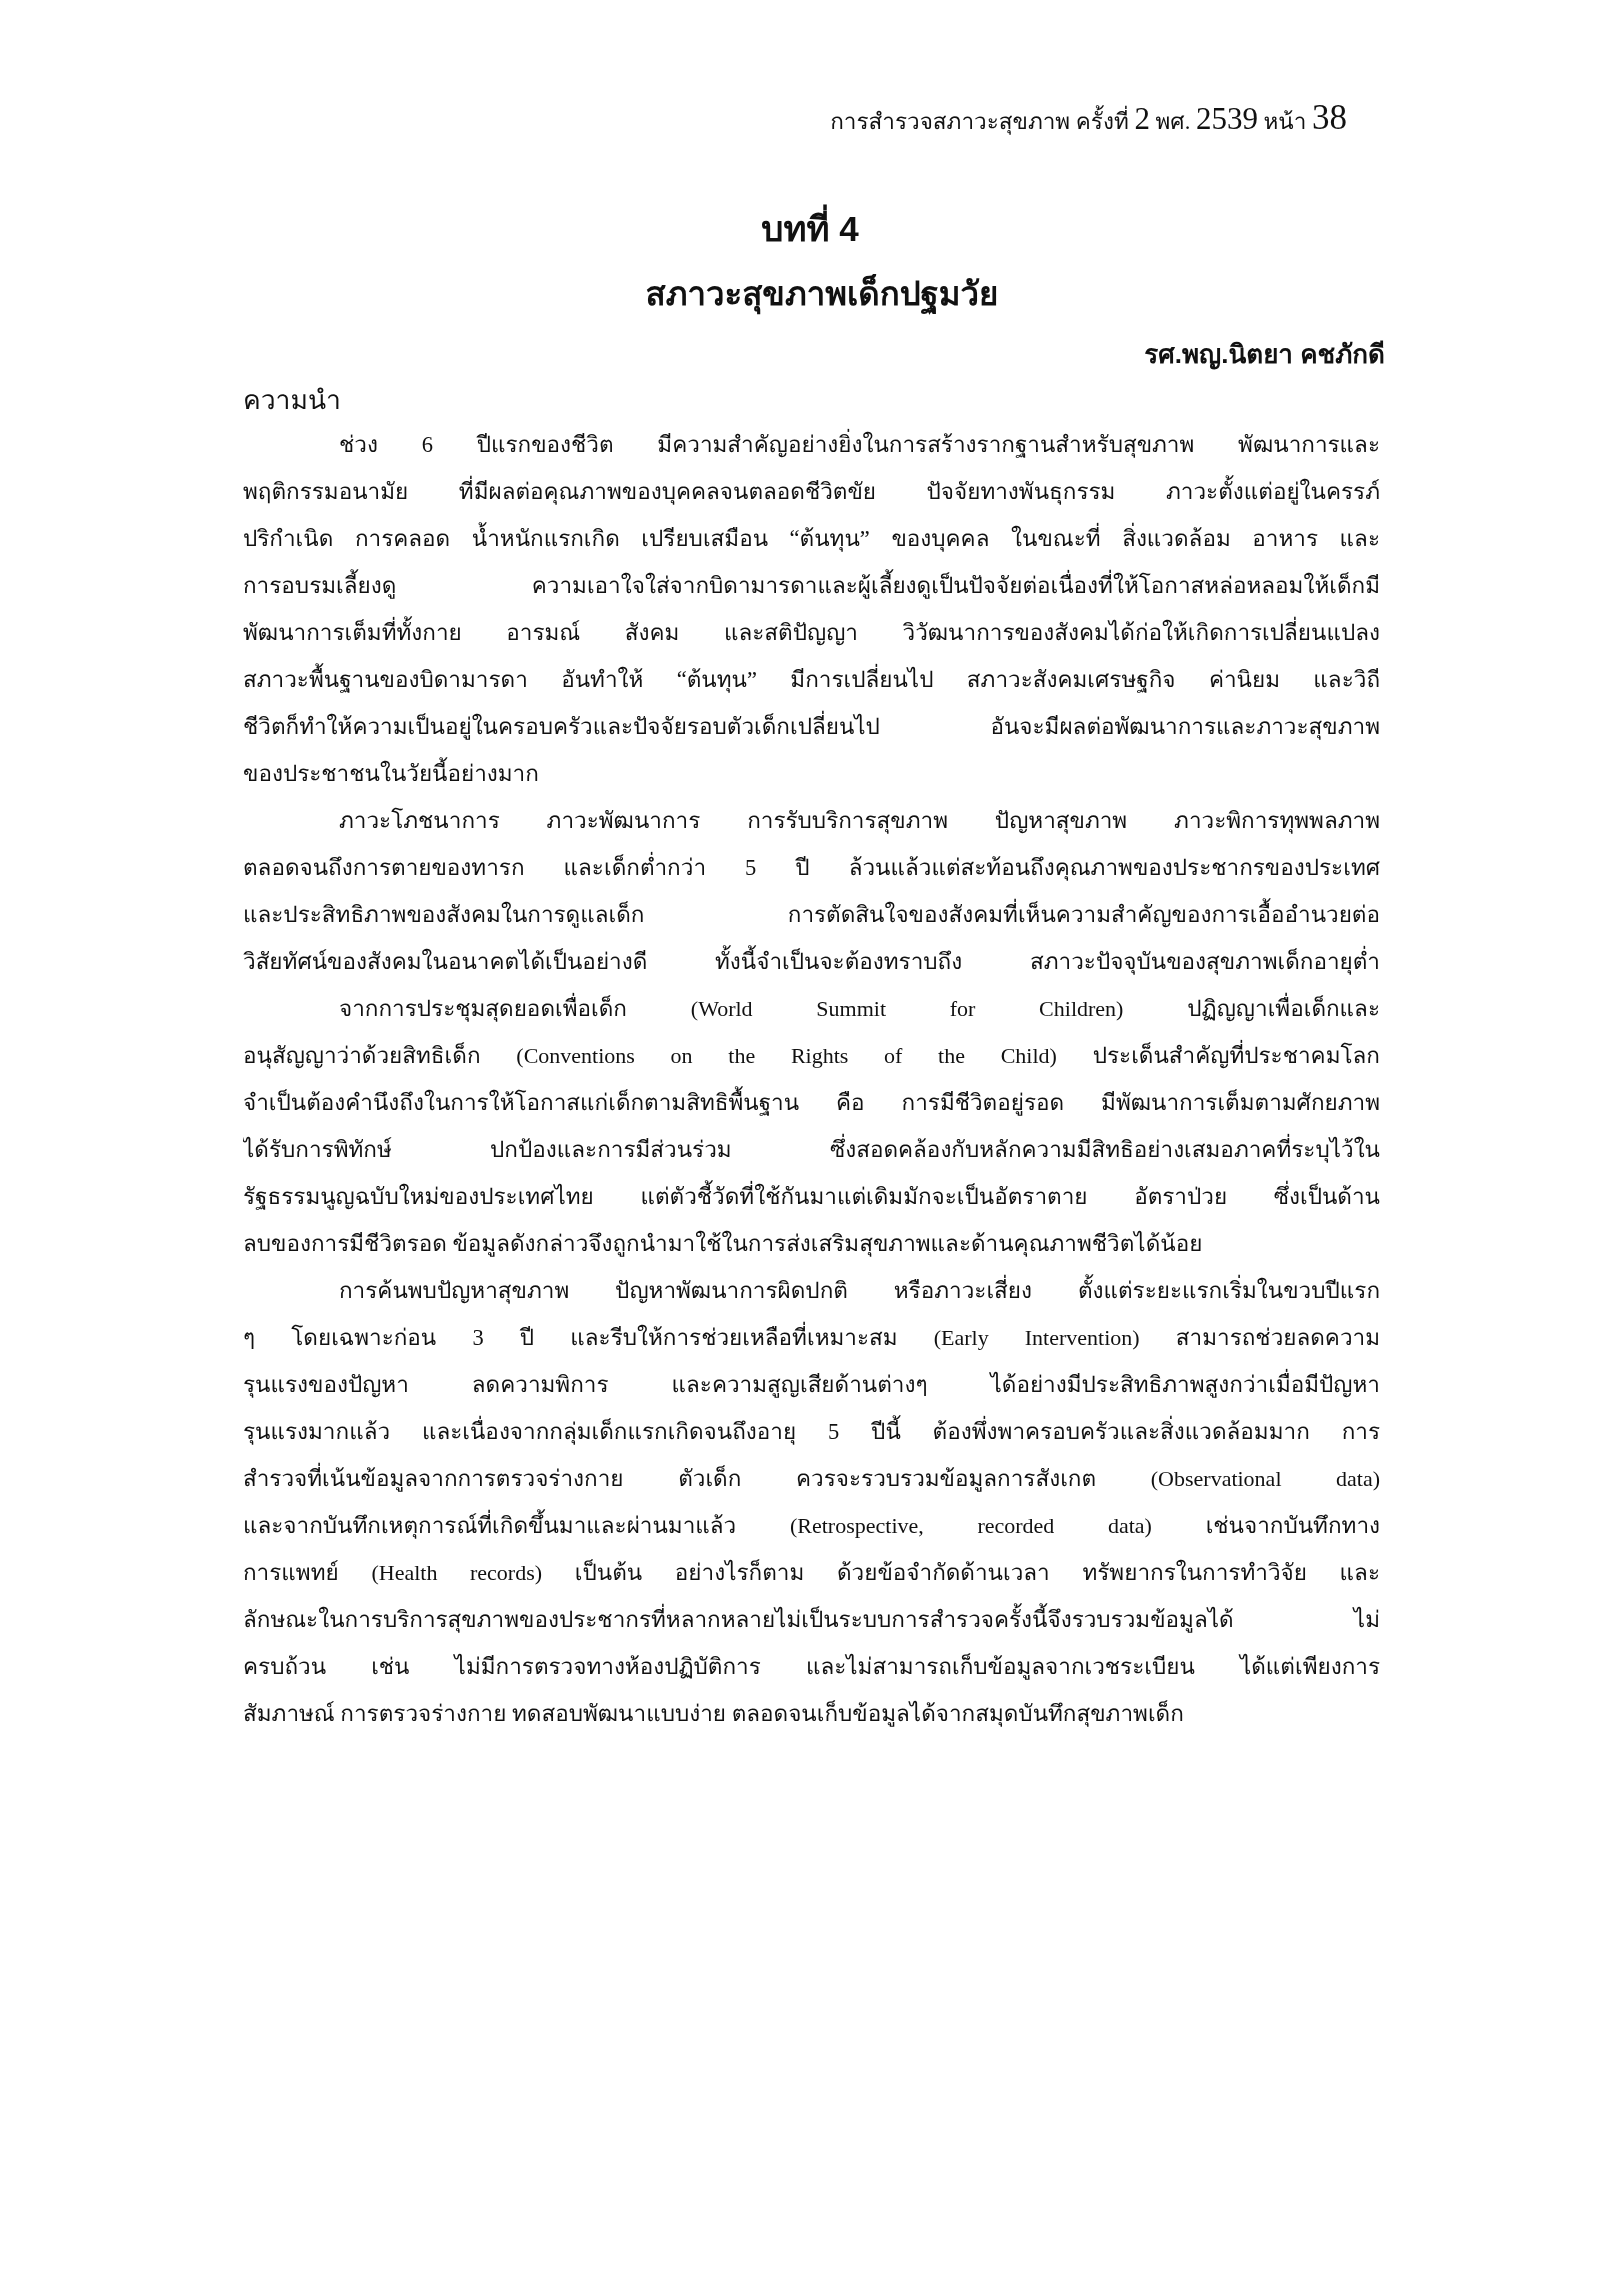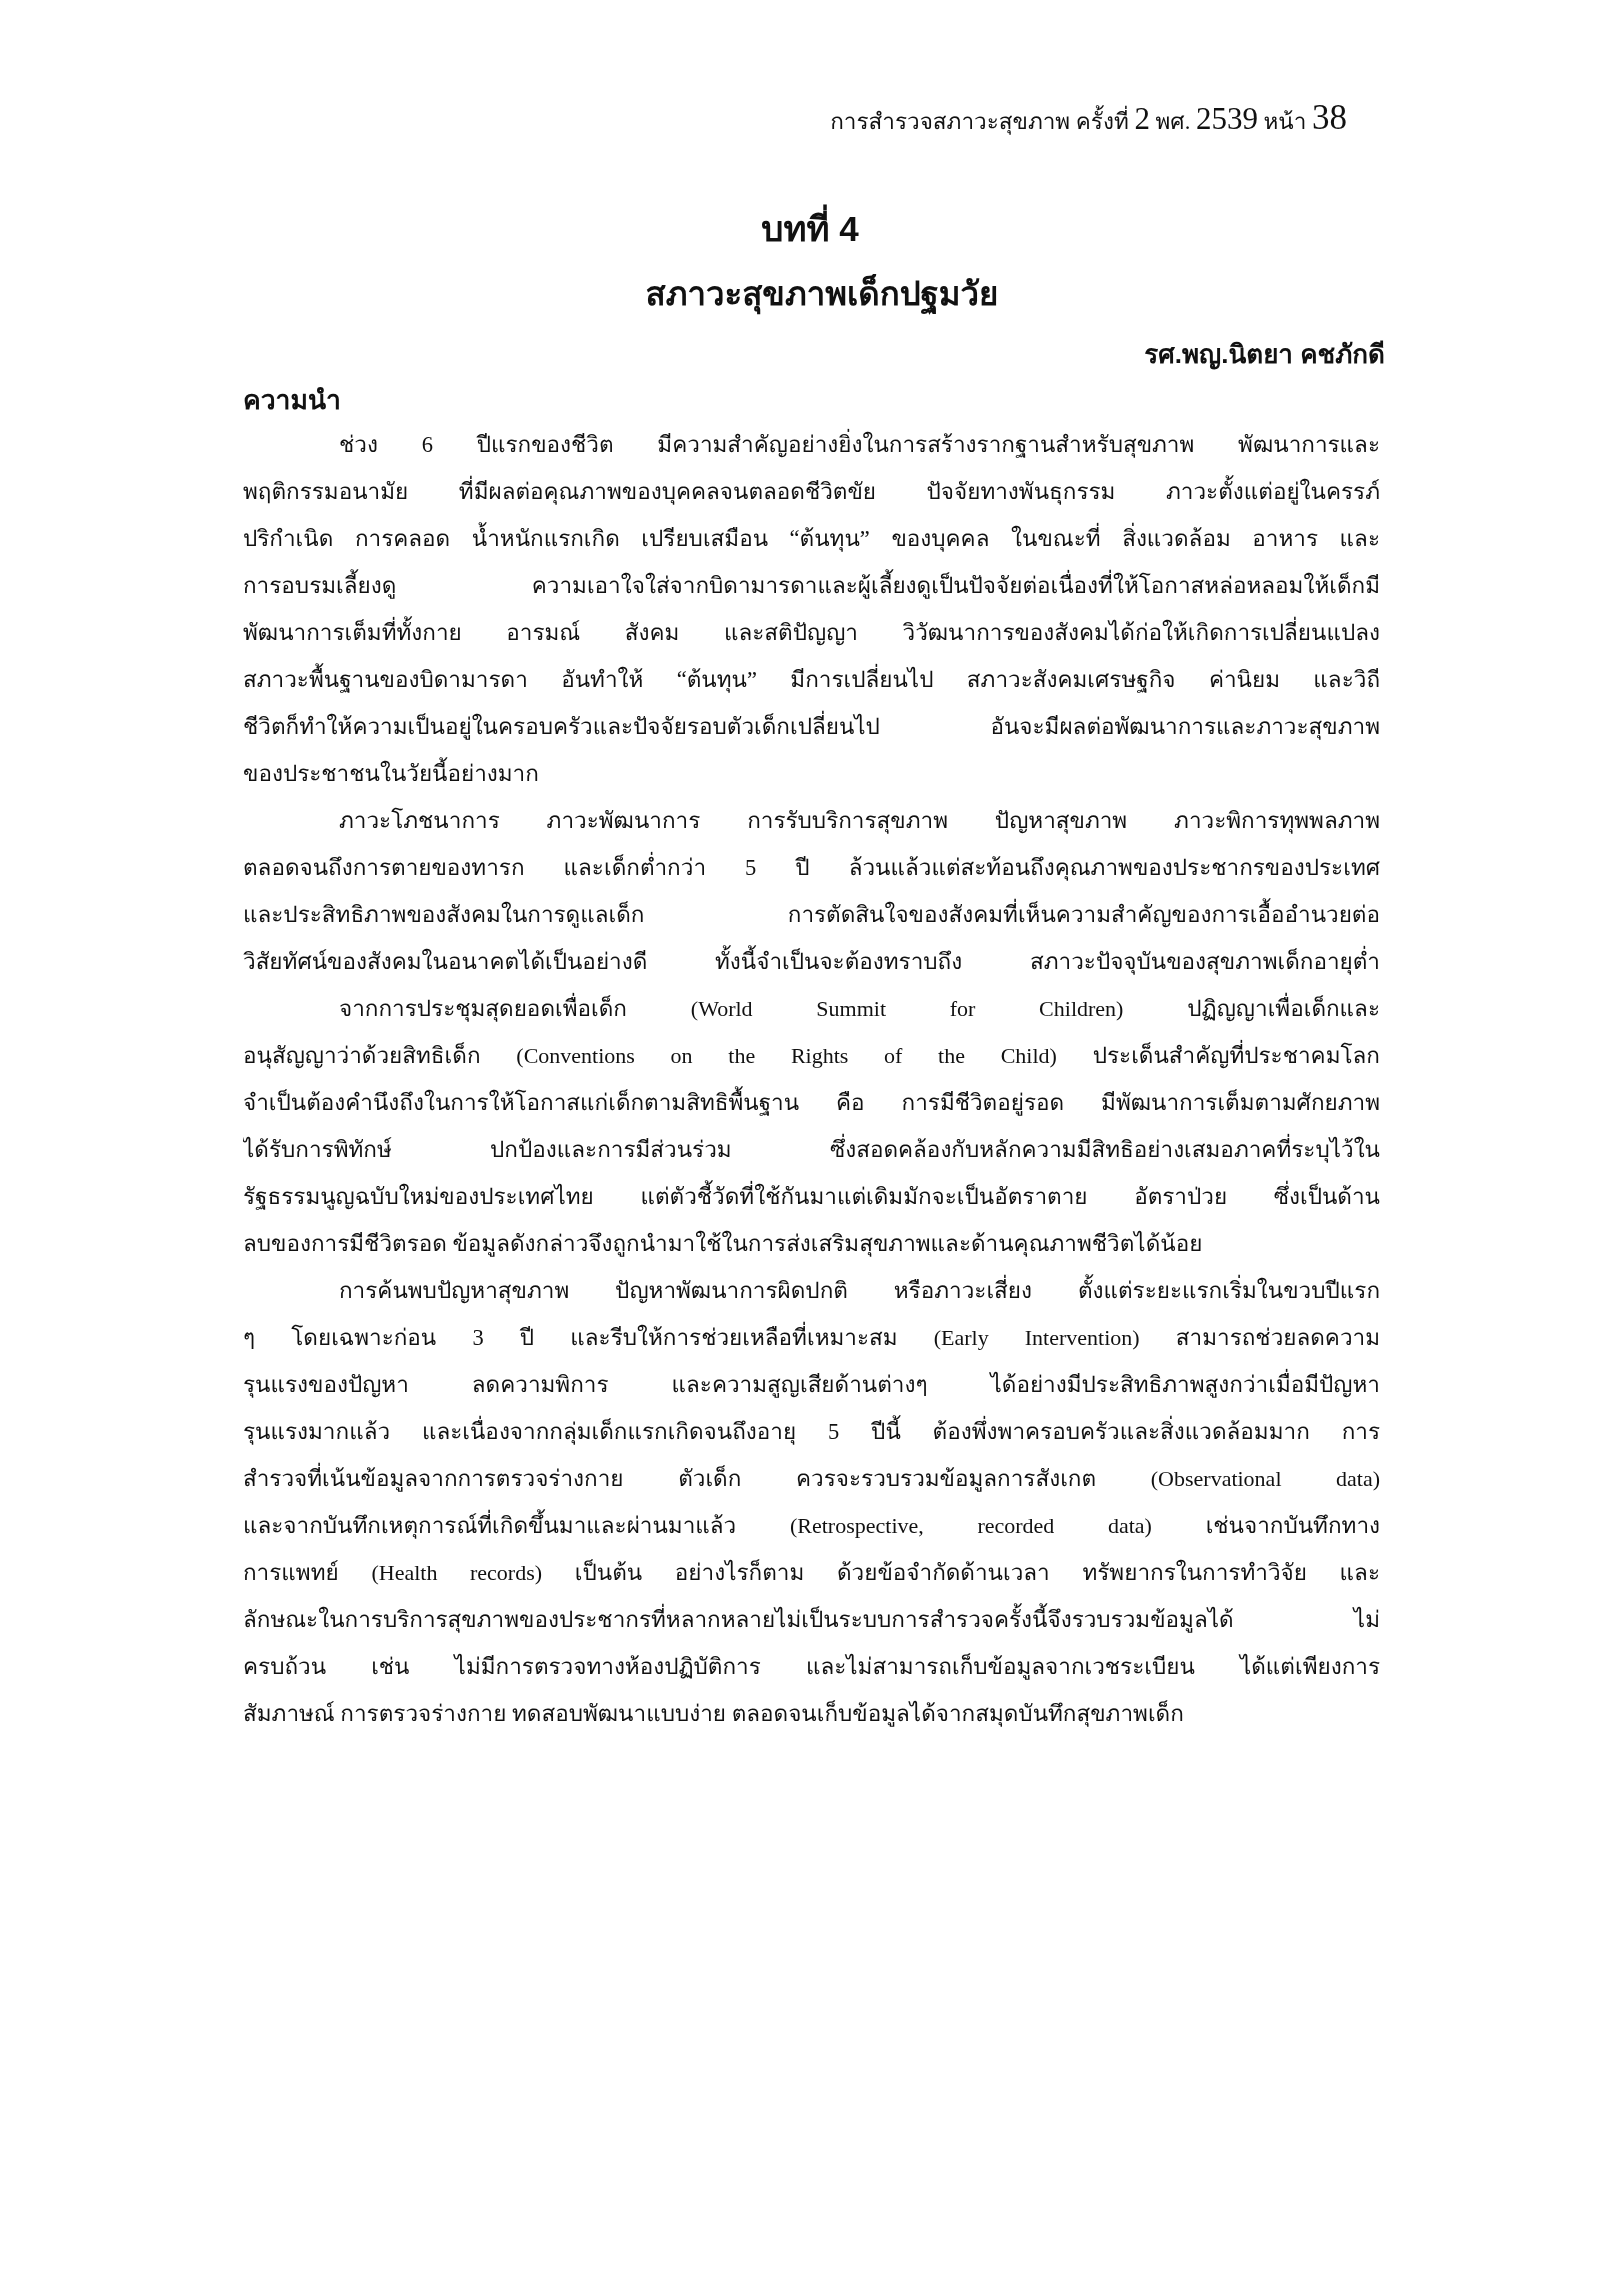--- a/index.html
+++ b/index.html
@@ -24,21 +24,21 @@
     font-weight: bold; font-size: 33px; margin-left: 12px;
   }
   .author {
     position: absolute; top: 333px; right: 235px;
     font-family: "Liberation Sans", "DejaVu Sans", sans-serif;
     font-weight: bold; font-size: 26px;
   }
   .section-heading {
     position: absolute; top: 379px; left: 243px;
     font-family: "Liberation Sans", "DejaVu Sans", sans-serif;
-    font-weight: bold; font-size: 26.5px;
+    font-weight: normal; font-size: 26.5px;
   }
   .body-text {
     position: absolute; top: 421px; left: 243px; width: 1137px;
     font-size: 22.5px;
   }
   .line {
     height: 47px; line-height: 47px;
     text-align: justify; text-align-last: justify; white-space: nowrap;
     overflow: hidden;
   }

